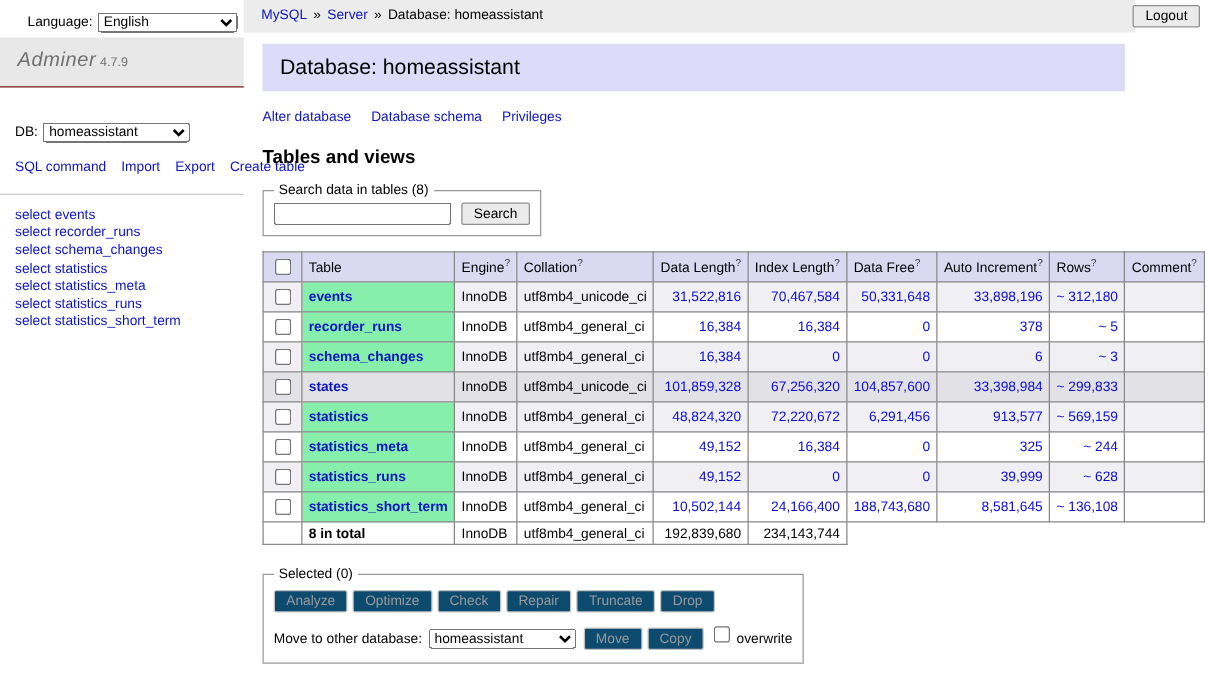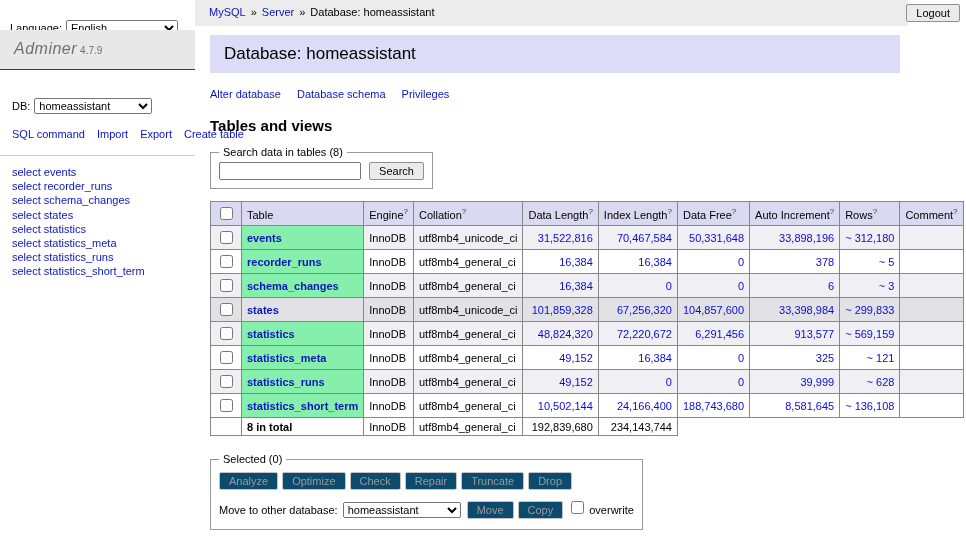--- a/index.html
+++ b/index.html
@@ -11,21 +11,21 @@
   }
   a { color: #0b14c0; text-decoration: none; cursor: pointer; }
   select, input { font-family: "Liberation Sans", sans-serif; font-size: 11px; }
   button {
     font-family: "Liberation Sans", sans-serif; font-size: 11px;
     background: #ebebeb; border: 1px solid #8f8f8f; border-radius: 2px; padding: 2px 9px;
   }
   button:disabled { color: #9a9a9a; border-color: #c3c3c3; background: #0c4a6e; }
 
   
-  .lang-row { position: absolute; top: 0; left: 0; width: 195px; height: 27px; padding: 20px 0 0 10px; background: #fff; }
+  .lang-row { position: absolute; top: 0; left: 12px; width: 195px; height: 27px; padding: 10px 0 0 10px; background: #fff; }
   .lang-row select { width: 112px; margin-left: 4px; }
   .breadcrumb-bar { position: absolute; top: 0; left: 195px; width: 713px; height: 26px; background: #ececec; padding: 6px 14px; white-space: nowrap; }
   .breadcrumb-bar .sep { margin: 0 5px; color: #000; }
   .logout-wrap { position: absolute; top: 4px; right: 6px; }
 
   
   .sidebar { position: absolute; top: 30px; left: 0; width: 195px; bottom: 0; background: #fff; }
   .brand { background: #e8e8e8; padding: 10px 14px 11px; border-bottom: 1px solid #7f1d1d; }
   .brand-name { font-style: italic; font-size: 16px; color: #707070; letter-spacing: 0.5px; }
   .brand-ver { font-size: 10px; color: #707070; margin-left: 3px; }
@@ -94,21 +94,20 @@
   <div class="db-row">
     <label>DB:</label><select><option>homeassistant</option></select>
   </div>
   <p class="side-links">
     <a class="side-link">SQL command</a><a class="side-link">Import</a><a class="side-link">Export</a><a class="side-link">Create table</a>
   </p>
   <div class="table-links">
     <a class="tbl-link">select events</a>
       <a class="tbl-link">select recorder_runs</a>
       <a class="tbl-link">select schema_changes</a>
-      <a class="tbl-link">select states</a>
       <a class="tbl-link">select statistics</a>
       <a class="tbl-link">select statistics_meta</a>
       <a class="tbl-link">select statistics_runs</a>
       <a class="tbl-link">select statistics_short_term</a>
   </div>
 </div>
 
 <div class="main">
   <h2 class="page-title">Database: homeassistant</h2>
 
@@ -208,21 +207,21 @@
 
         <tr class="data-row">
           <td class="check-cell"><input type="checkbox" style=""></td>
           <th class="name-cell"><a>statistics_meta</a></th>
           <td class="engine-cell">InnoDB</td>
           <td class="collation-cell">utf8mb4_general_ci</td>
           <td class="num"><a>49,152</a></td>
           <td class="num"><a>16,384</a></td>
           <td class="num"><a>0</a></td>
           <td class="num"><a>325</a></td>
-          <td class="num"><a>~ 121</a></td>
+          <td class="num"><a>~ 244</a></td>
           <td class="comment-cell"></td>
         </tr>
 
         <tr class="data-row">
           <td class="check-cell"><input type="checkbox" style=""></td>
           <th class="name-cell"><a>statistics_runs</a></th>
           <td class="engine-cell">InnoDB</td>
           <td class="collation-cell">utf8mb4_general_ci</td>
           <td class="num"><a>49,152</a></td>
           <td class="num"><a>0</a></td>

